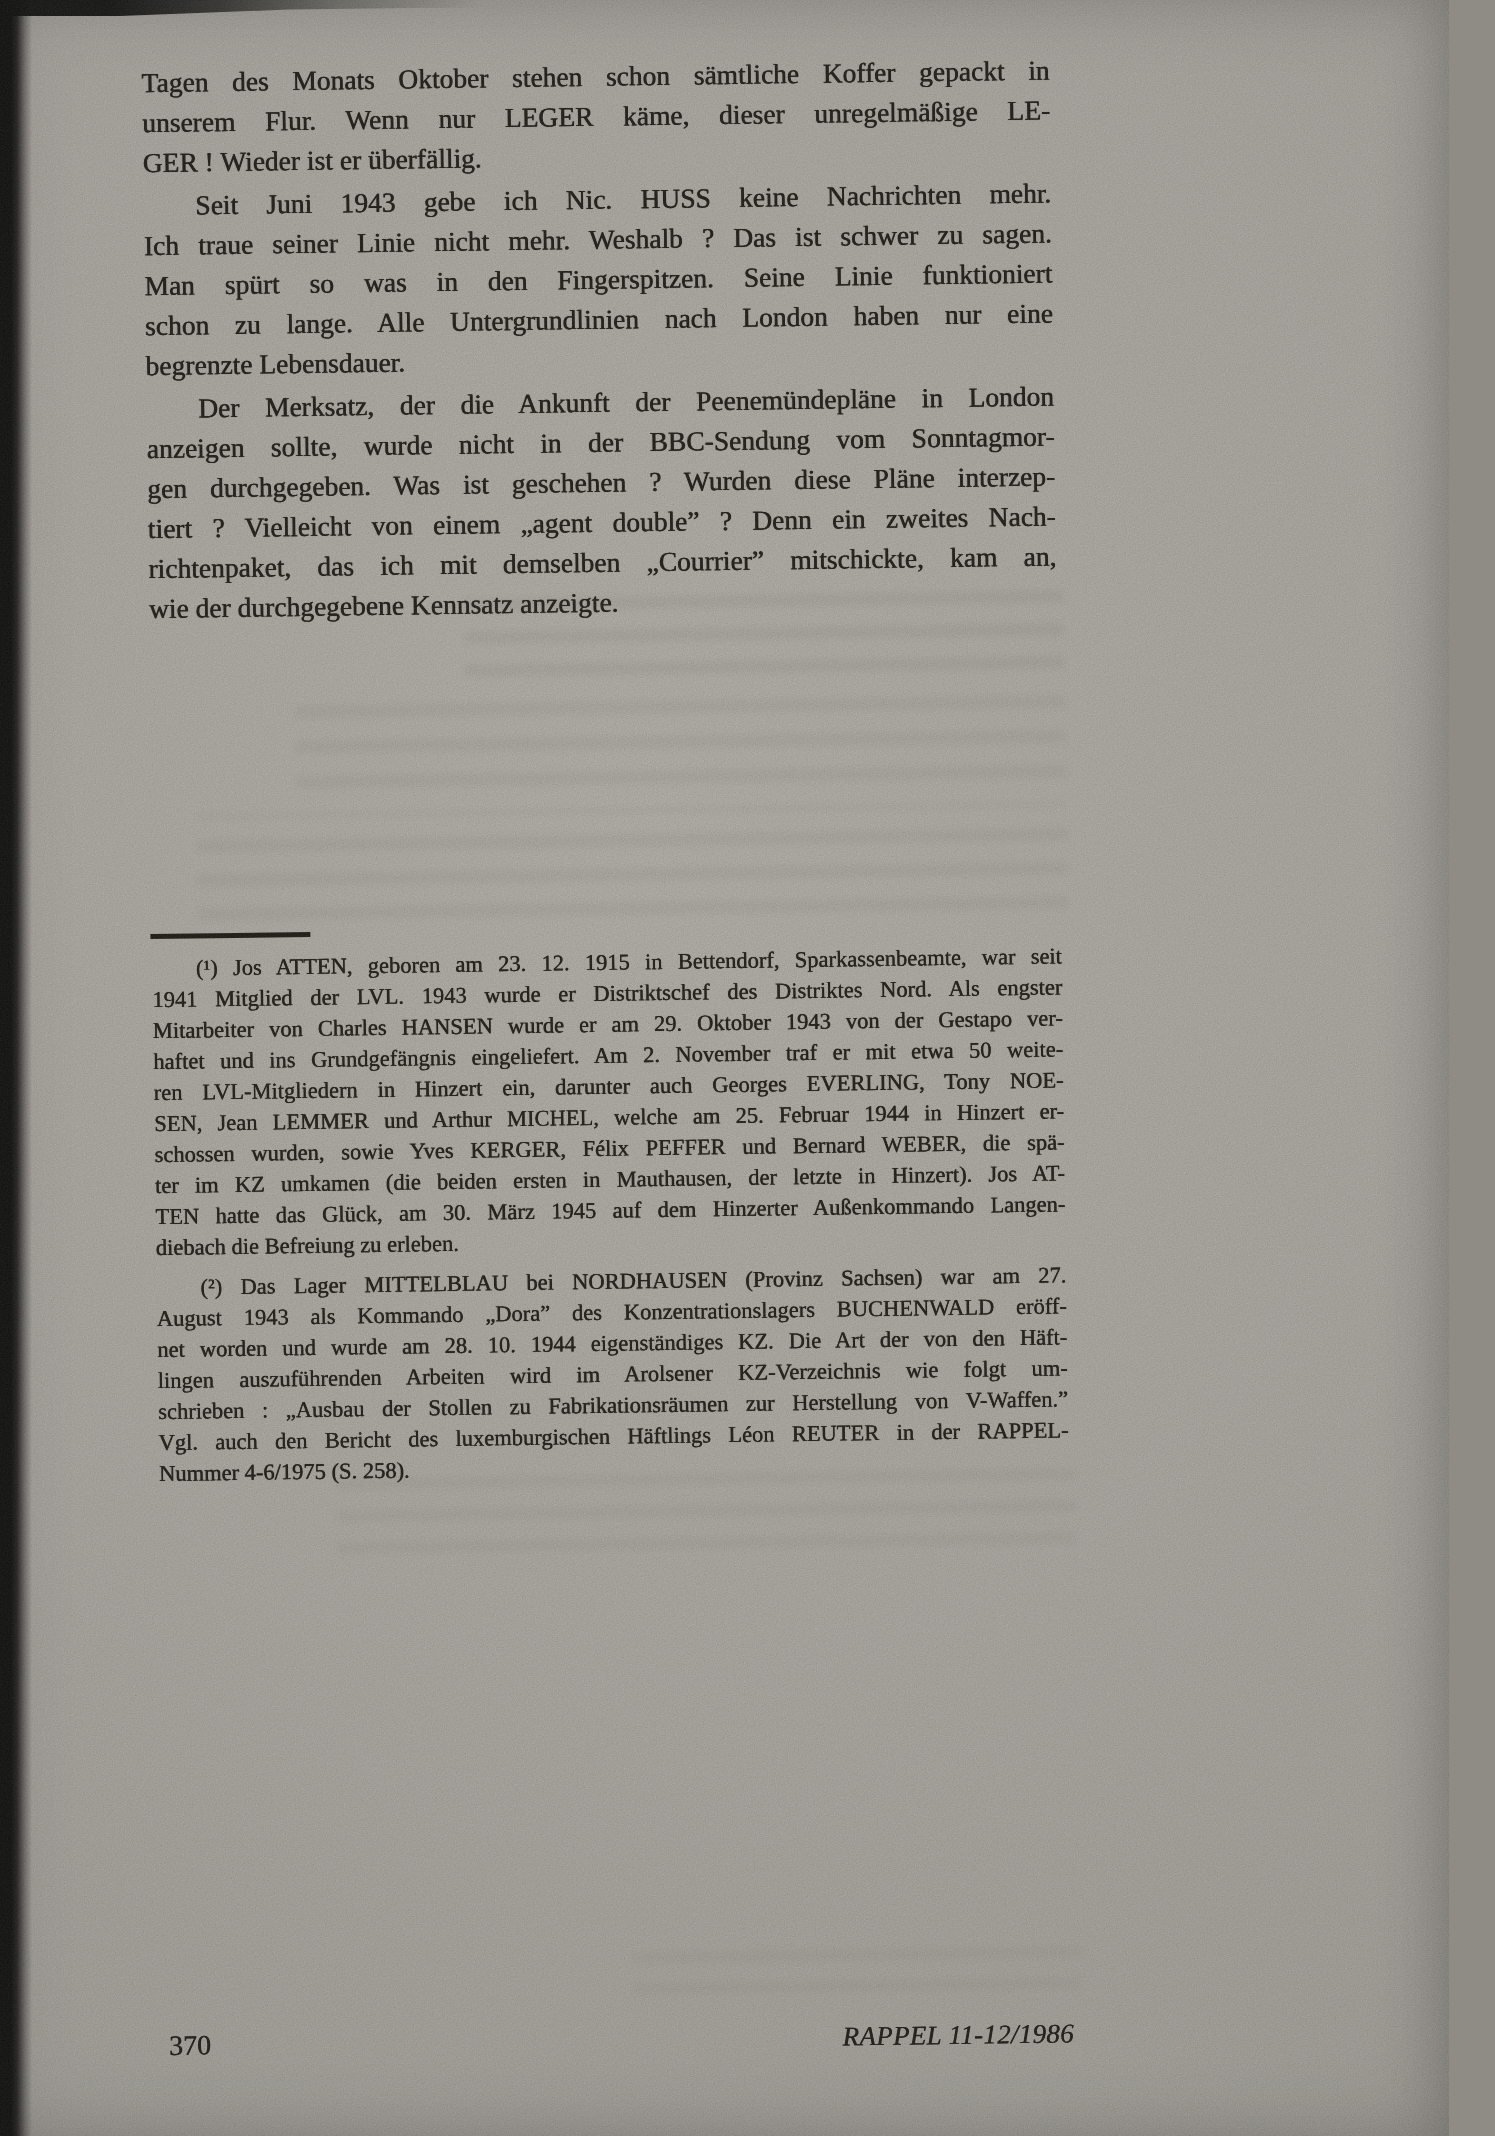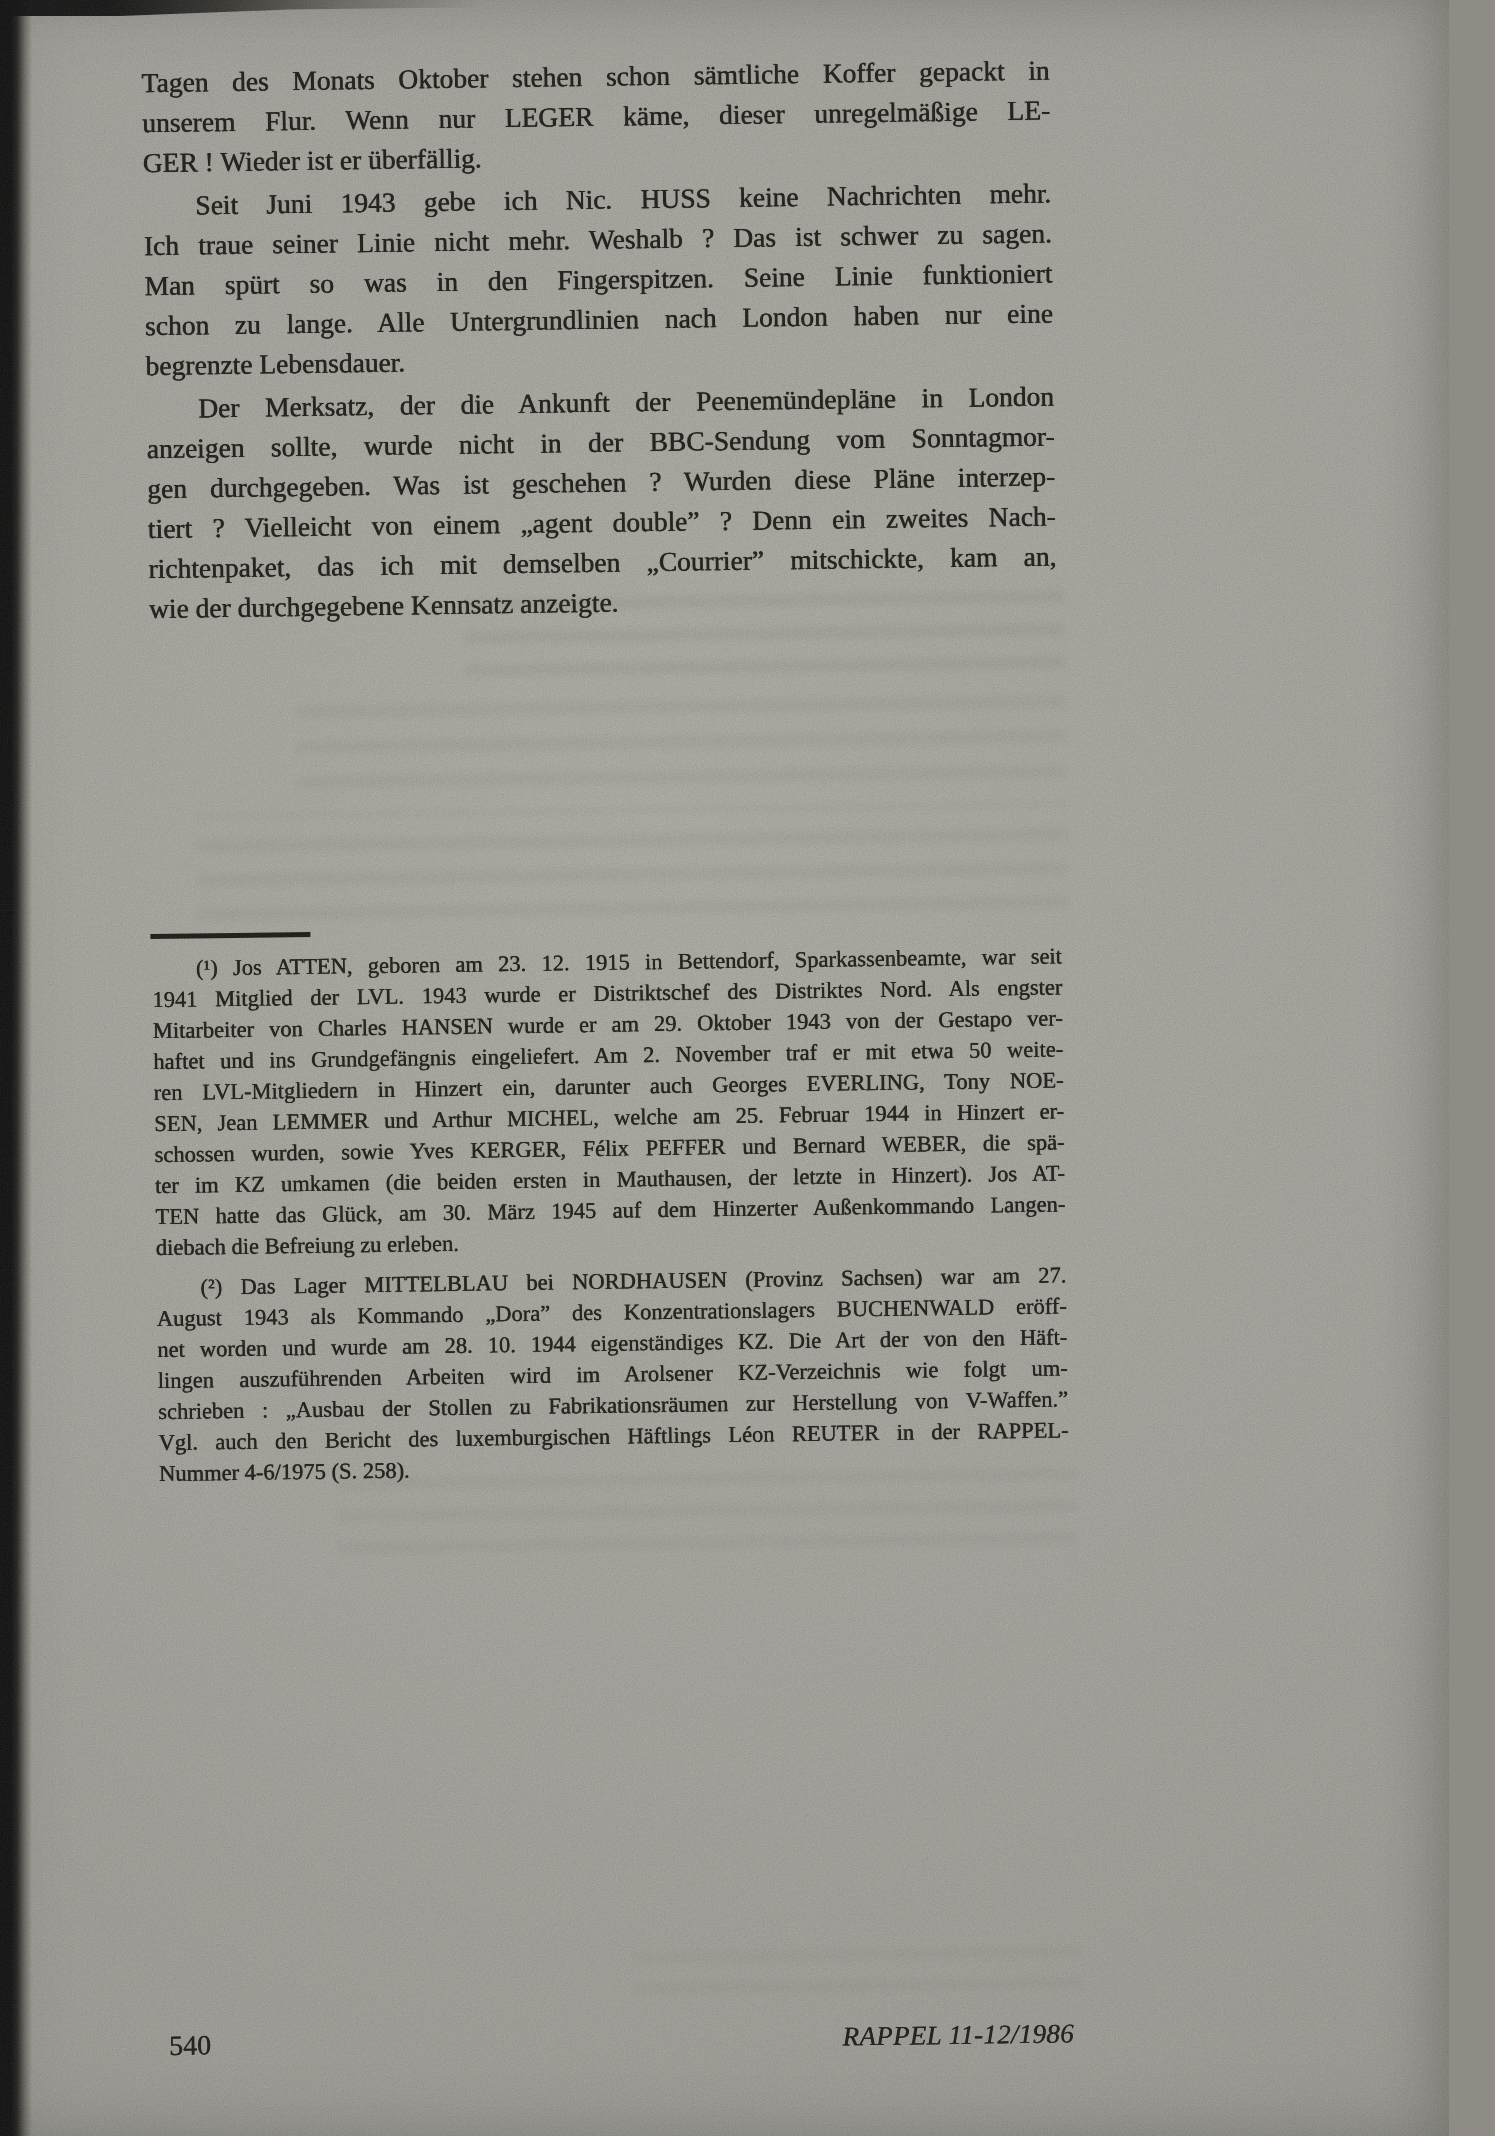--- a/index.html
+++ b/index.html
@@ -129,21 +129,21 @@
           <div class="line">August 1943 als Kommando „Dora” des Konzentrationslagers BUCHENWALD eröff-</div>
           <div class="line">net worden und wurde am 28. 10. 1944 eigenständiges KZ. Die Art der von den Häft-</div>
           <div class="line">lingen auszuführenden Arbeiten wird im Arolsener KZ-Verzeichnis wie folgt um-</div>
           <div class="line">schrieben : „Ausbau der Stollen zu Fabrikationsräumen zur Herstellung von V-Waffen.”</div>
           <div class="line">Vgl. auch den Bericht des luxemburgischen Häftlings Léon REUTER in der RAPPEL-</div>
           <div class="line line-last">Nummer 4-6/1975 (S. 258).</div>
         </div>
       </div>
 
     <div class="page-footer">
-      <span class="pageno">540</span>
+      <span class="pageno">370</span>
       <span class="journal">RAPPEL 11-12/1986</span>
     </div>
 
   </div>
 
   <svg class="grain" width="1495" height="2136" aria-hidden="true">
     <filter id="nDark">
       <feTurbulence type="fractalNoise" baseFrequency="0.9" numOctaves="2" stitchTiles="stitch"></feTurbulence>
       <feColorMatrix type="matrix" values="0 0 0 0 0  0 0 0 0 0  0 0 0 0 0  0.35 0.35 0.35 0 0"></feColorMatrix>
     </filter>

